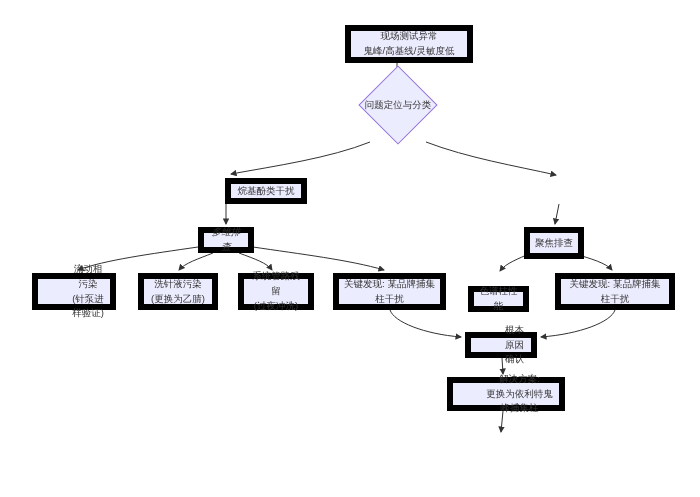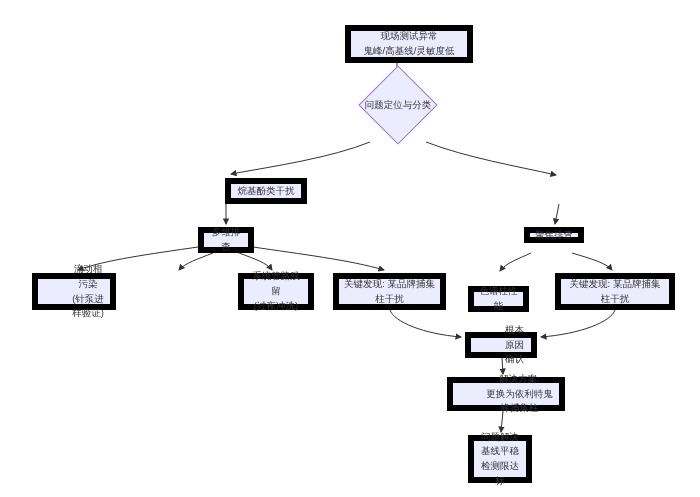--- a/index.html
+++ b/index.html
@@ -64,33 +64,37 @@
   <div class="diamond-wrap" style="left:348px;top:55px;width:100px;height:100px;">
     <div class="diamond-shape"></div>
     <div class="diamond-label">问题定位与分类</div>
   </div>
 
   <div class="node" style="left:186px;top:178px;width:82px;height:26px;margin-left:39px;">
     <span class="node-label">烷基酚类干扰</span>
   </div>
 
 
-  <div class="node" style="left:198px;top:227px;width:56px;height:26px;">
+  <div class="node" style="left:198px;top:227px;width:56px;height:26px;font-style:italic;">
     <span class="node-label">多维排查</span>
   </div>
 
-  <div class="node" style="left:524px;top:227px;width:60px;height:16px;">
+  <div class="node" style="left:524px;top:227px;width:60px;height:32px;">
     <span class="node-label">聚焦排查</span>
   </div>
 
   <div class="node" style="left:32px;top:273px;width:84px;height:37px;padding-left:33px;">
     <span class="node-label">流动相污染
 (针泵进样验证)</span>
   </div>
 
+  <div class="node" style="left:138px;top:273px;width:80px;height:37px;">
+    <span class="node-label">洗针液污染
+(更换为乙腈)</span>
+  </div>
 
   <div class="node" style="left:238px;top:273px;width:76px;height:37px;">
     <span class="node-label">系统管路残留
 (过夜冲洗)</span>
   </div>
 
   <div class="node" style="left:333px;top:273px;width:113px;height:37px;">
     <span class="node-label">关键发现: 某品牌捕集柱干扰</span>
   </div>
 
@@ -104,19 +108,14 @@
 
   <div class="node" style="left:465px;top:332px;width:72px;height:26px;padding-left:32px;">
     <span class="node-label">根本原因确认</span>
   </div>
 
   <div class="node" style="left:447px;top:377px;width:118px;height:34px;padding-left:32px;">
     <span class="node-label">解决方案:
 更换为依利特鬼峰捕集柱</span>
   </div>
 
-  <div class="node" style="left:468px;top:435px;width:64px;height:48px;">
-    <span class="node-label">问题解决
-基线平稳
-检测限达标</span>
-  </div>
 
 </div>
 
 </body></html>

